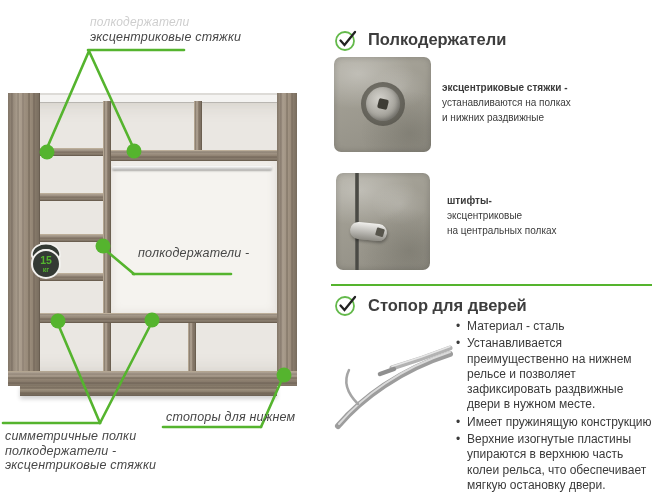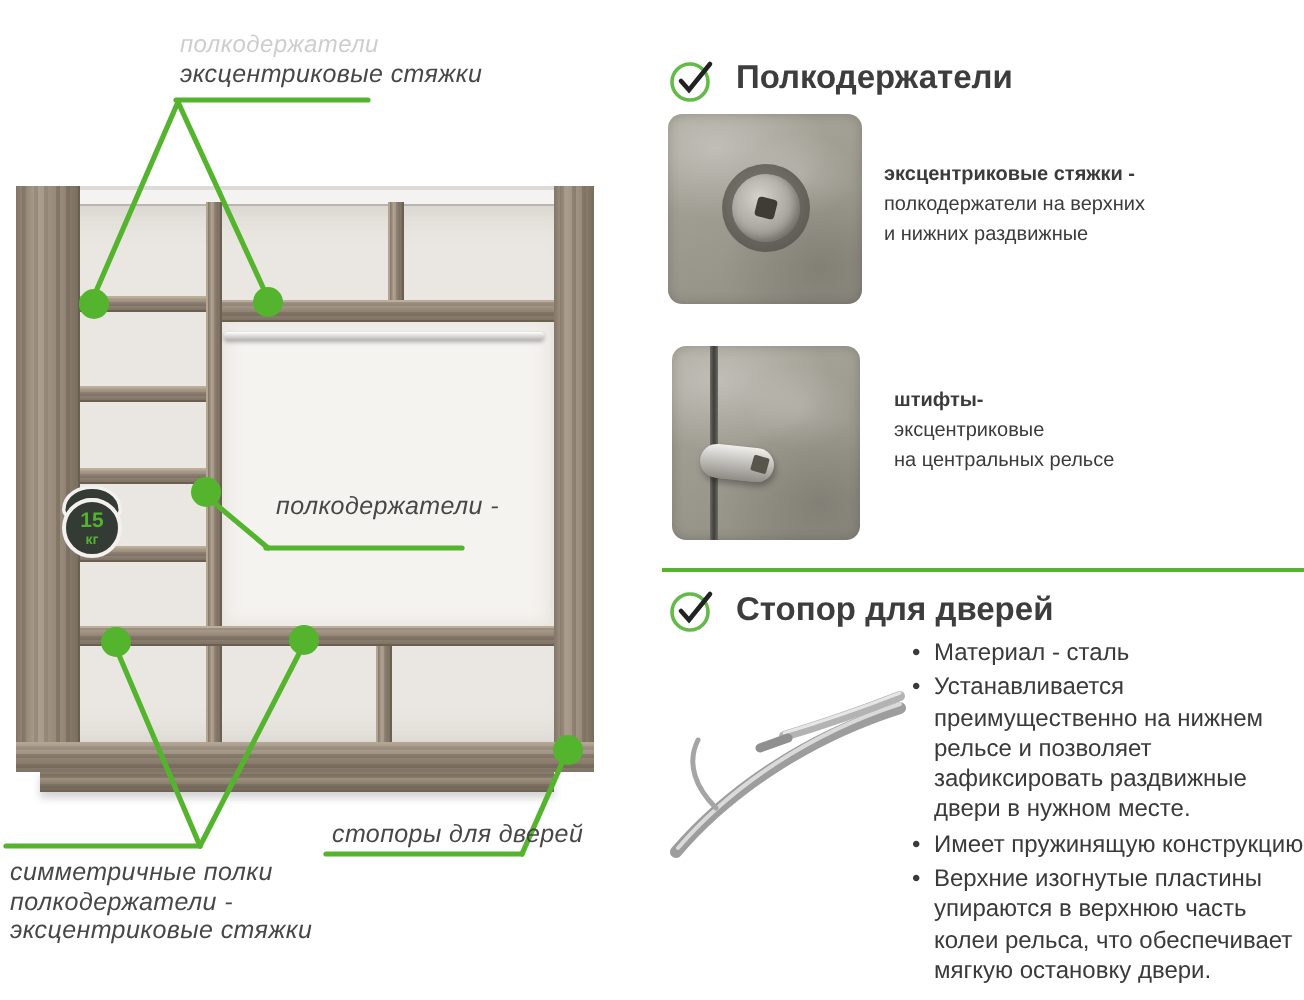--- a/index.html
+++ b/index.html
@@ -134,49 +134,49 @@
     <div>эксцентриковые стяжки</div>
   </div>
   <div class="lbl" style="left:138px;top:246px;">
     <div>полкодержатели -</div>
   </div>
   <div class="lbl" style="left:5px;top:429px;">
     <div>симметричные полки</div>
     <div>полкодержатели -</div>
     <div>эксцентриковые стяжки</div>
   </div>
-  <div class="lbl" style="left:166px;top:410px;">стопоры для дверей</div>
+  <div class="lbl" style="left:166px;top:410px;">стопоры для нижнем</div>
 
   <svg class="check" style="left:334px;top:28px;" viewBox="0 0 24 24">
     <circle cx="11" cy="13" r="9" fill="none" stroke="#63b94a" stroke-width="1.8"></circle>
     <path d="M6.5 12.5 L10.5 17 L21 4" fill="none" stroke="#222" stroke-width="2.3" stroke-linecap="round"></path>
   </svg>
   <div class="sec-title" style="left:368px;top:30px;">Полкодержатели</div>
 
   <div class="photo" style="left:334px;top:57px;width:97px;height:95px;">
     <div class="hole" style="left:27px;top:25px;width:44px;height:44px;"></div>
     <div class="cam" style="left:32px;top:30px;width:34px;height:34px;"></div>
     <div class="cam-recess" style="left:44px;top:42px;width:10px;height:10px;"></div>
   </div>
   <div class="desc" style="left:442px;top:80px;">
     <div class="b">эксцентриковые стяжки -</div>
-    <div>полкодержатели на верхних</div>
+    <div>устанавливаются на полках</div>
     <div>и нижних раздвижные</div>
   </div>
 
   <div class="photo" style="left:336px;top:173px;width:94px;height:97px;">
     <div class="groove" style="left:19px;top:0;width:4px;height:97px;"></div>
     <div class="pin" style="left:14px;top:50px;width:37px;height:17px;">
       <div class="pin-hole" style="right:3px;top:4px;width:8px;height:8px;"></div>
     </div>
   </div>
   <div class="desc" style="left:447px;top:193px;">
     <div class="b">штифты-</div>
     <div>эксцентриковые</div>
-    <div>на центральных рельсе</div>
+    <div>на центральных полках</div>
   </div>
 
   <div class="divider" style="left:331px;top:284px;width:321px;background:#55b42e;"></div>
 
   <svg class="check" style="left:334px;top:293px;" viewBox="0 0 24 24">
     <circle cx="11" cy="13" r="9" fill="none" stroke="#63b94a" stroke-width="1.8"></circle>
     <path d="M6.5 12.5 L10.5 17 L21 4" fill="none" stroke="#222" stroke-width="2.3" stroke-linecap="round"></path>
   </svg>
   <div class="sec-title" style="left:368px;top:296px;">Стопор для дверей</div>
 

